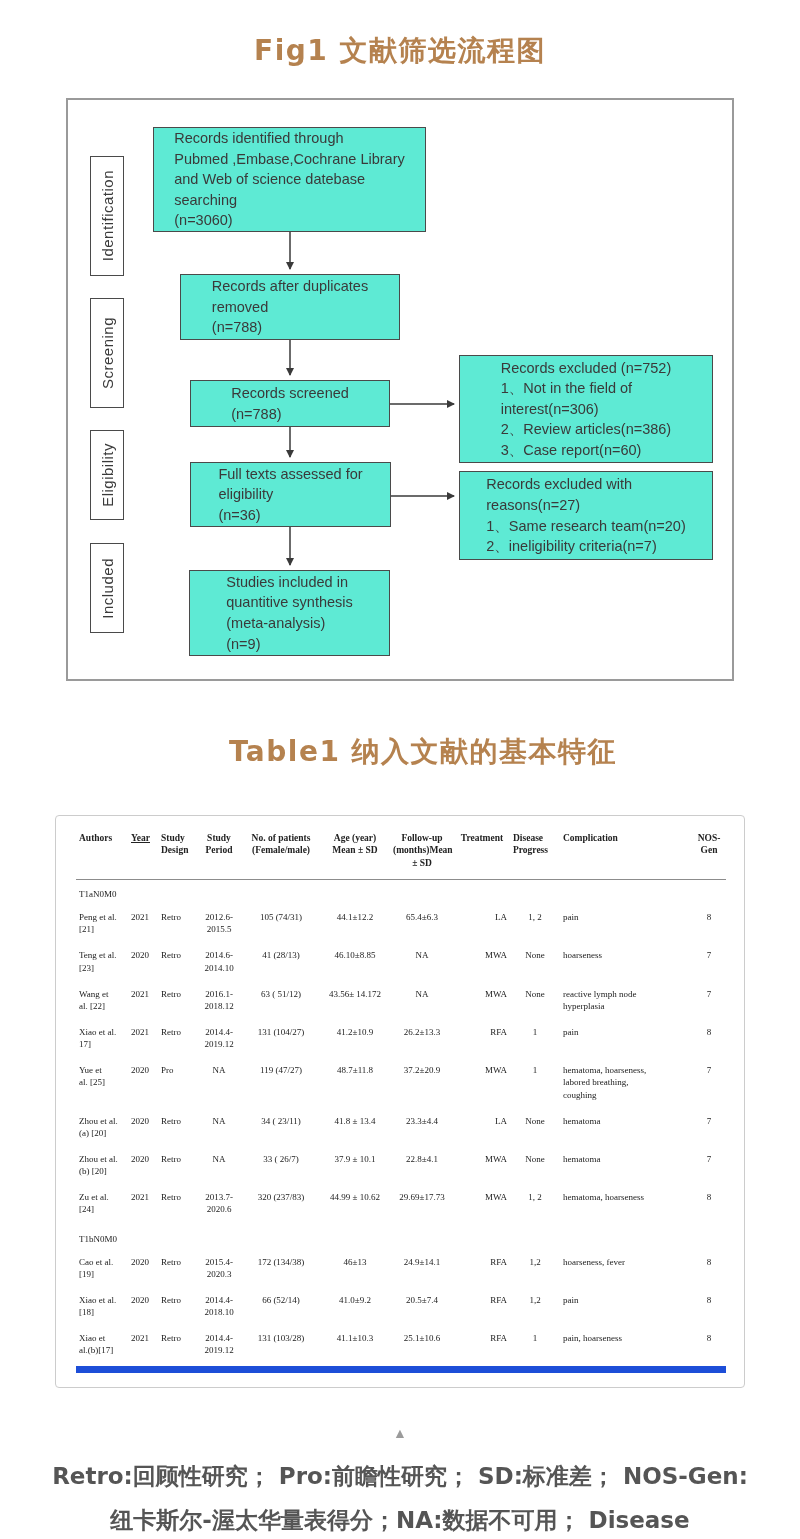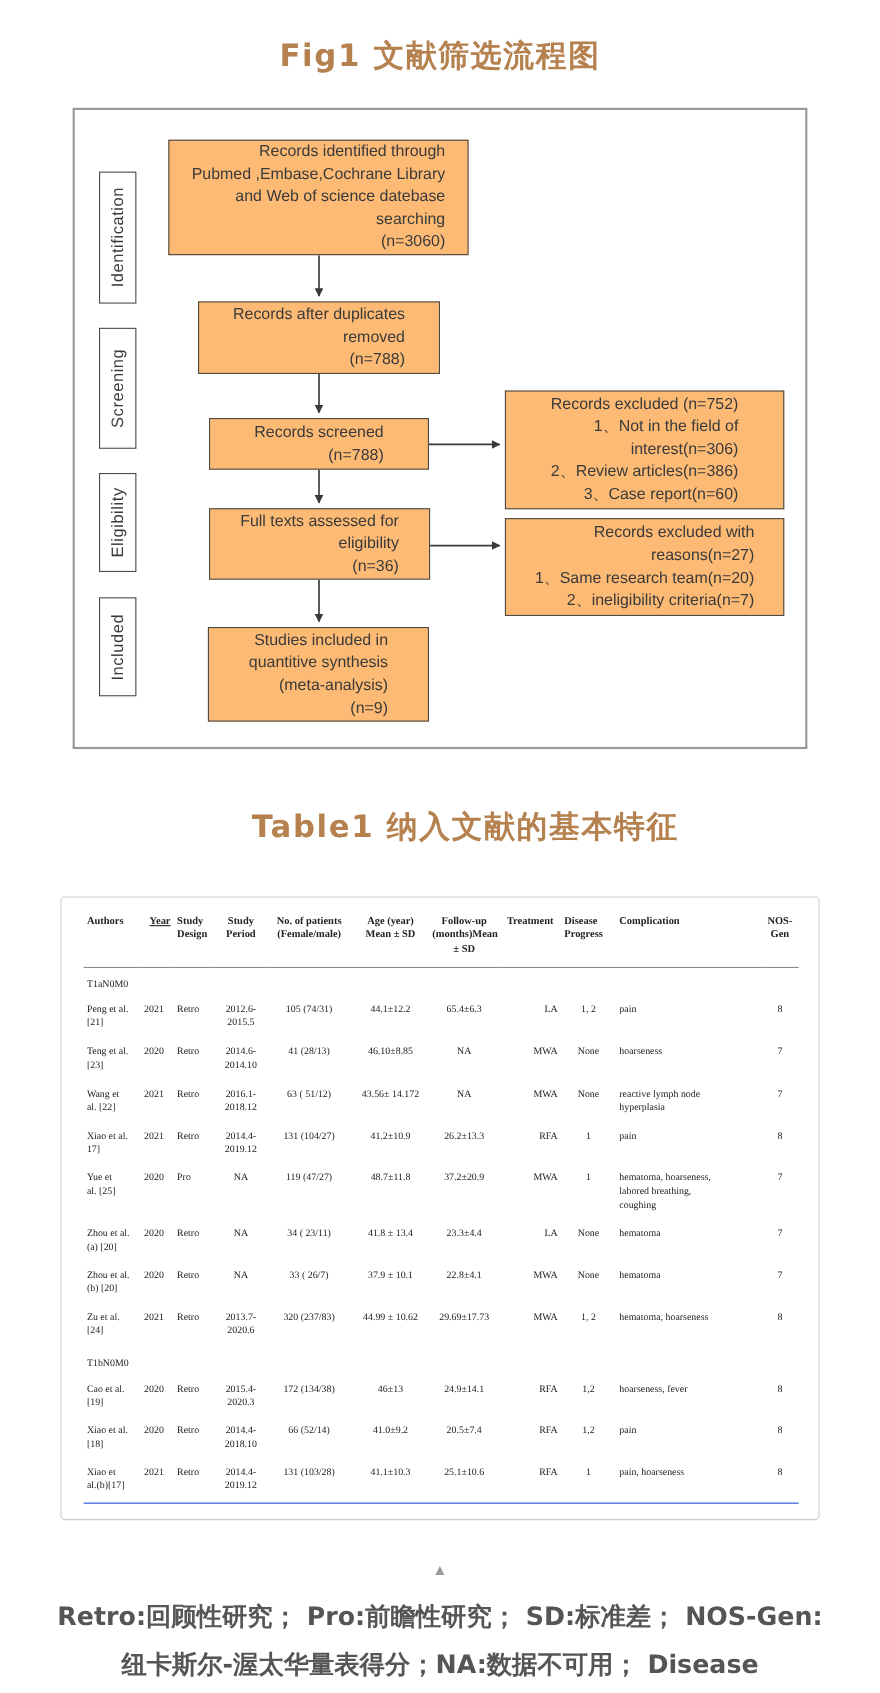--- a/index.html
+++ b/index.html
@@ -21,23 +21,23 @@
 
   
   .flowchart {
     position:relative; width:668px; height:583px;
     margin:28px auto 0 auto;
     border:2px solid #9a9a9a; background:#fff;
   }
   .flowchart svg.arrows { position:absolute; left:0; top:0; width:668px; height:583px; }
 
   .fc-box {
-    position:absolute; border:1.5px solid #4a4a4a; background:#fdba74;
+    position:absolute; border:1.5px solid #4a4a4a; background:#5eead4;
     display:flex; align-items:center; justify-content:center;
-    text-align:right; white-space:pre-line;
+    text-align:left; white-space:pre-line;
     font-size:14.5px; line-height:1.42; color:#3a3a3a;
   }
   .b-identified { left:85px;  top:27px;  width:273px; height:105px; }
   .b-dup        { left:112px; top:174px; width:220px; height:66px;  }
   .b-screened   { left:122px; top:280px; width:200px; height:47px;  }
   .b-fulltext   { left:122px; top:362px; width:201px; height:65px;  }
   .b-included   { left:121px; top:470px; width:201px; height:86px;  }
   .b-excl1      { left:391px; top:255px; width:254px; height:108px; }
   .b-excl2      { left:391px; top:371px; width:254px; height:89px;  }
 
@@ -57,34 +57,34 @@
 
   
   .table-card {
     width:690px; margin:44px auto 0 auto;
     border:1px solid #cccccc; border-radius:4px;
     padding:12px 20px 14px 20px; background:#fff;
   }
   table.paper-table {
     width:650px; table-layout:fixed; border-collapse:collapse;
     font-family:"Liberation Serif", serif; color:#222;
-    border-bottom:1px solid #1d4ed8;
+    border-bottom:7px solid #1d4ed8;
   }
   table.paper-table th {
     font-size:9.5px; font-weight:bold; vertical-align:top;
     white-space:pre-line; line-height:1.3;
     padding:4px 3px 10px 3px; border-bottom:1px solid #8c8c8c;
   }
   table.paper-table td {
     font-size:9px; vertical-align:top; white-space:pre-line;
     line-height:1.35; padding:5px 3px 9px 3px;
   }
   
   .paper-table th:nth-child(1){width:52px;text-align:left;}
-  .paper-table th:nth-child(2){width:30px;text-align:right;text-decoration:underline;}
+  .paper-table th:nth-child(2){width:30px;text-align:left;text-decoration:underline;}
   .paper-table th:nth-child(3){width:38px;text-align:left;}
   .paper-table th:nth-child(4){width:46px;text-align:center;}
   .paper-table th:nth-child(5){width:78px;text-align:center;}
   .paper-table th:nth-child(6){width:70px;text-align:center;}
   .paper-table th:nth-child(7){width:64px;text-align:center;}
   .paper-table th:nth-child(8){width:56px;text-align:center;}
   .paper-table th:nth-child(9){width:50px;text-align:left;}
   .paper-table th:nth-child(10){width:132px;text-align:left;}
   .paper-table th:nth-child(11){width:34px;text-align:center;}
   .paper-table tr[data-name="table-row"] td:nth-child(1){text-align:left;}

